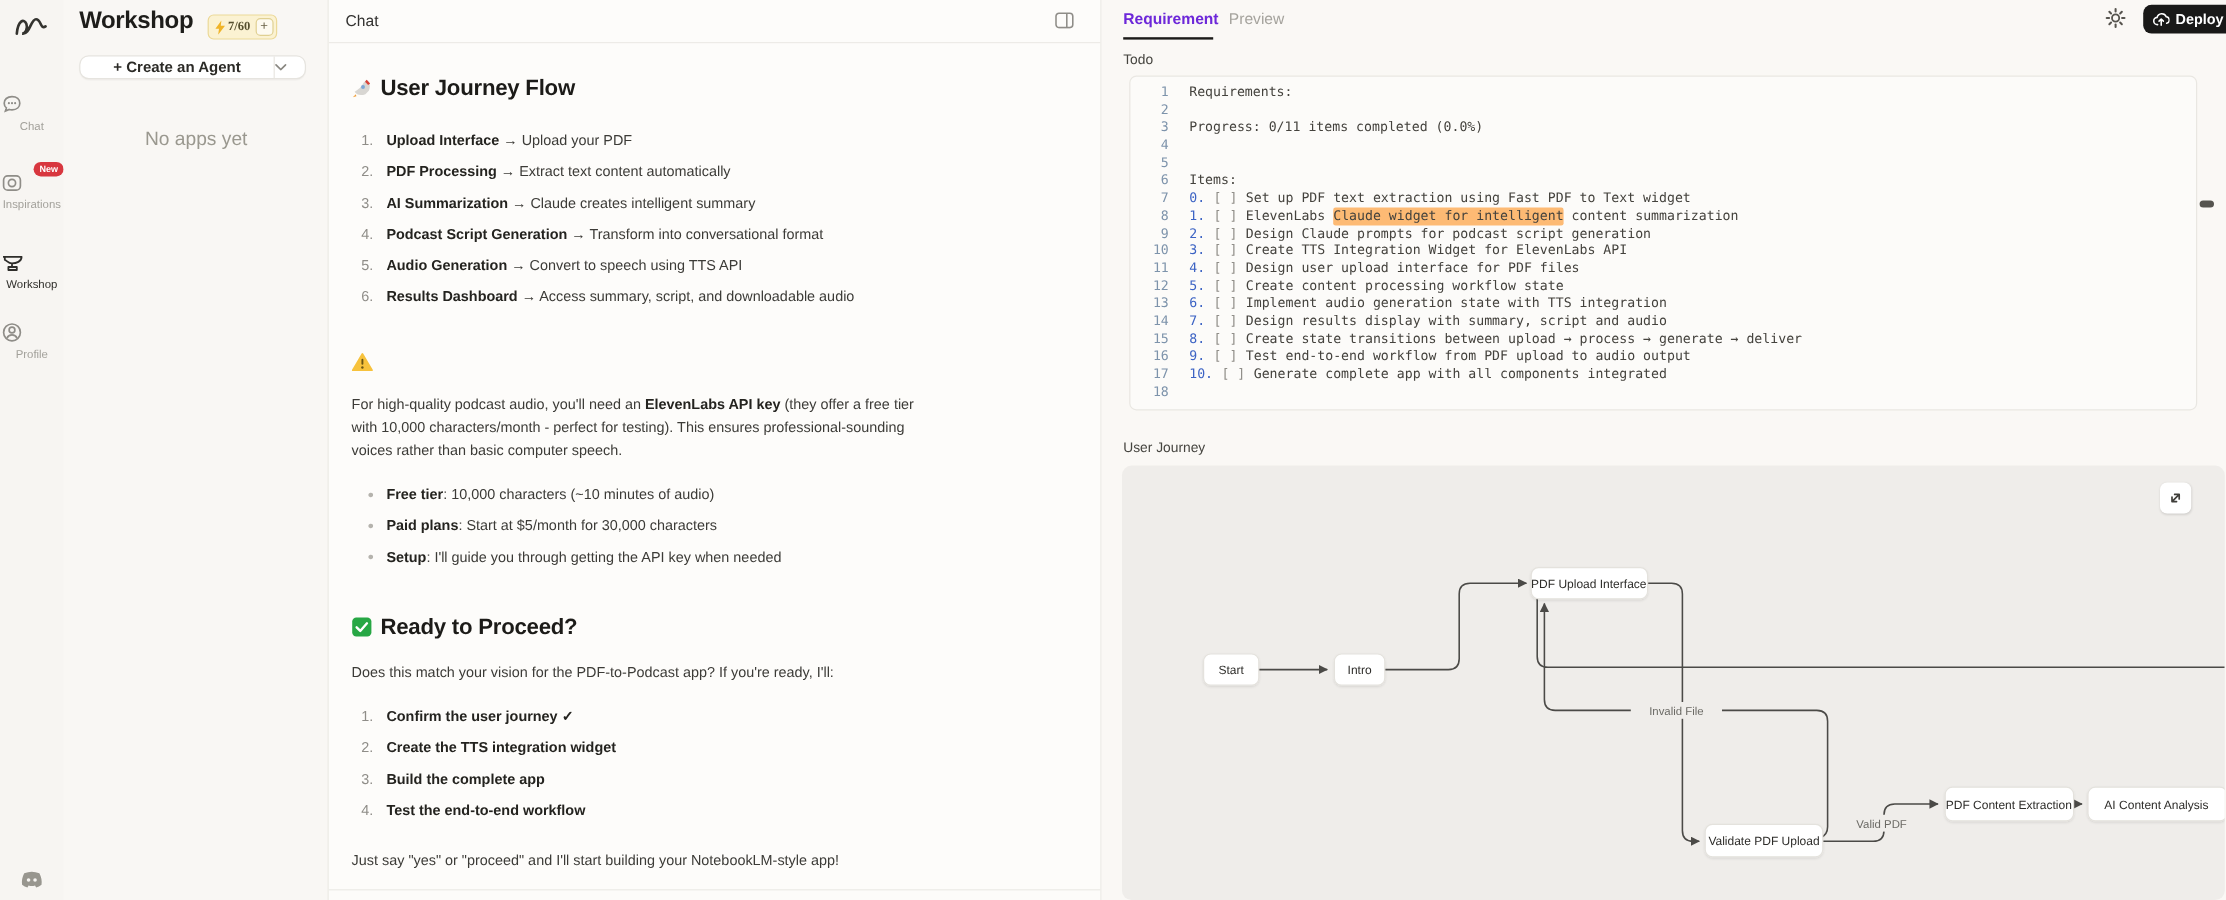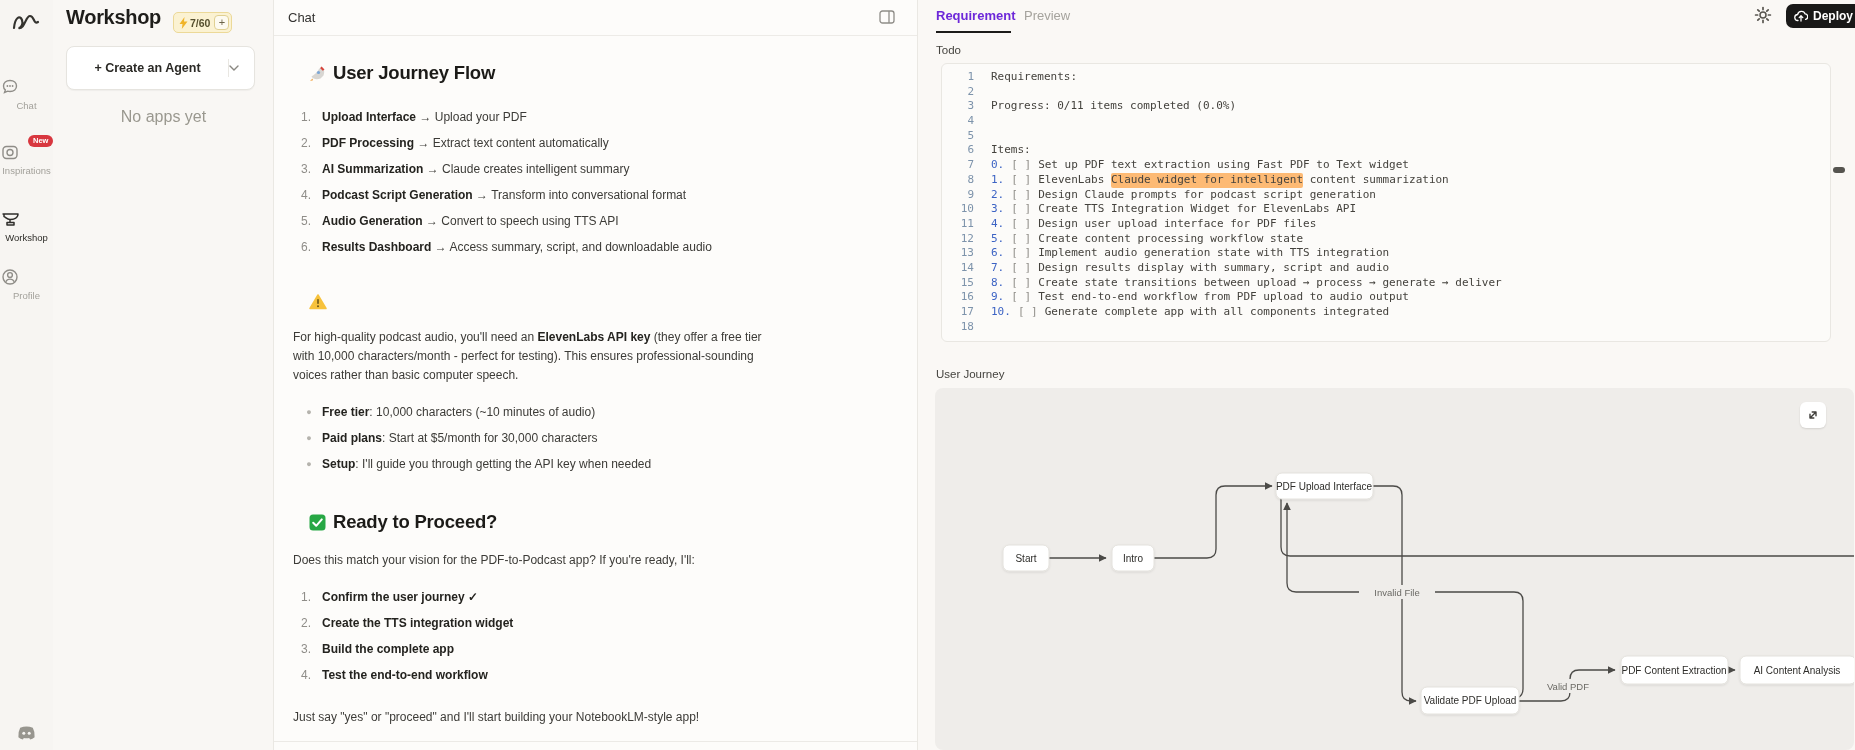--- a/index.html
+++ b/index.html
@@ -15,41 +15,41 @@
               font-weight:bold;padding:2px 5px;border-radius:8px;line-height:1;}
   .logo{position:absolute;left:11px;top:8px;}
   .discord{position:absolute;left:16px;top:725px;}
   
   .agents{position:absolute;left:53px;top:0;width:221px;height:750px;background:#f9f7f4;
           border-right:1px solid #eae8e3;}
   .app-title{position:absolute;left:13px;top:6px;font-size:20px;font-weight:bold;color:#1e1d1a;
              letter-spacing:-0.3px;}
   .credits{position:absolute;left:120px;top:12px;height:21px;display:flex;align-items:center;
            background:#fbf2d2;border:1px solid #ecd998;border-radius:5px;padding:0 2px 0 5px;}
-  .credits .val{font-size:10.5px;font-weight:bold;color:#564f2e;margin:0 4px 0 2px;}
+  .credits .val{font-size:10.5px;font-weight:bold;color:#564f2e;margin:0 4px 0 2px;font-family:Liberation Serif, serif;}
   .credits .plus{width:15px;height:15px;border:1px solid #e0d092;background:#fdfaf0;border-radius:4px;
                  font-size:11px;line-height:13px;text-align:center;color:#6b6348;cursor:pointer;}
   .pin-btn{position:absolute;left:248px;top:14px;cursor:pointer;}
-  .create-btn{position:absolute;left:13px;top:46px;width:189px;height:44px;background:#fff;
+  .create-btn{position:absolute;left:13px;top:46px;width:189px;height:20px;background:#fff;
               border:1px solid #e6e4df;border-radius:8px;box-shadow:0 1px 1px rgba(0,0,0,.04);
               display:flex;align-items:center;cursor:pointer;}
   .create-btn .main{flex:1;text-align:center;font-size:12.5px;font-weight:bold;color:#2b2a26;}
   .create-btn .sep{width:1px;height:18px;background:#e9e7e2;}
   .create-btn .chev{width:25px;text-align:center;color:#8a8882;font-size:10px;}
   .no-apps{position:absolute;left:0;top:108px;width:221px;text-align:center;font-size:16px;color:#9a988f;}
   
   .chatpane{position:absolute;left:274px;top:0;width:644px;height:750px;background:#fdfcfa;
             border-right:1px solid #eae8e3;}
   .chat-head{position:absolute;left:0;top:0;width:100%;height:36px;border-bottom:1px solid #edebe7;}
   .chat-head .t{position:absolute;left:14px;top:10px;font-size:13px;color:#333230;}
   .chat-head .toggle{position:absolute;right:22px;top:10px;cursor:pointer;}
   .chat-body{position:absolute;left:19px;top:36px;width:470px;}
   .md{font-size:12px;line-height:19px;color:#3c3b37;}
   .md h2{display:flex;align-items:center;gap:7px;font-size:18.5px;line-height:22px;color:#1c1b18;
-         margin:16px;font-weight:bold;letter-spacing:-0.2px;}
+         margin:0;font-weight:bold;letter-spacing:-0.2px;}
   .md .h-first{margin-top:26px;margin-bottom:20px;}
   .md .h-mid{margin-top:34px;margin-bottom:18px;}
   .md ol,.md ul{margin:0;padding:0 0 0 8px;list-style:none;}
   .md li{padding:5px 0;line-height:16px;}
   .md .num{display:inline-block;width:16px;color:#8f8d88;margin-right:5px;}
   .md .blt{display:inline-block;width:16px;color:#b5b3ad;margin-right:5px;text-align:center;font-size:9px;vertical-align:1px;}
   .md b{color:#24231f;}
   .md p{margin:0 0 14px 0;}
   .md .outro{margin-top:20px;}
   .chat-bottom-line{position:absolute;left:0;top:741px;width:100%;border-top:1px solid #eceae6;}

